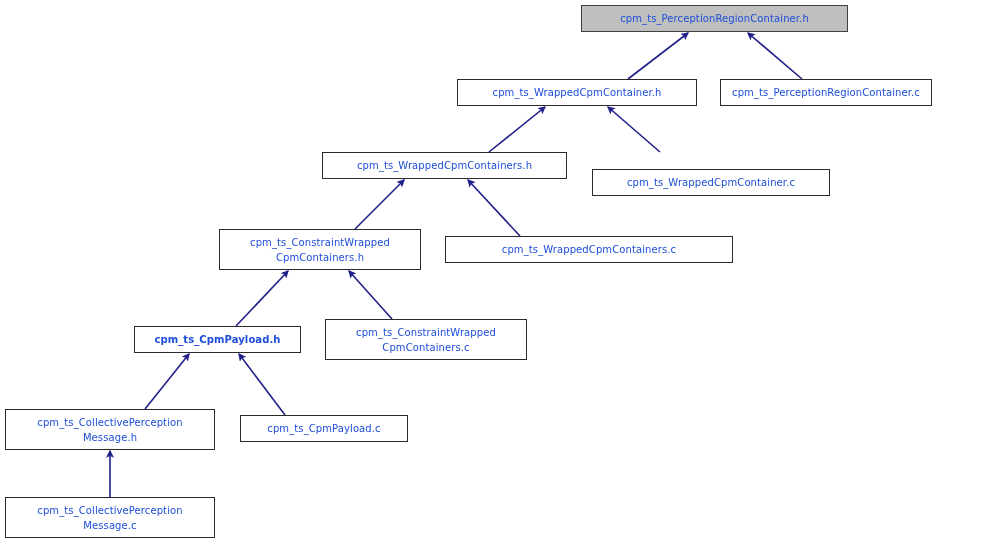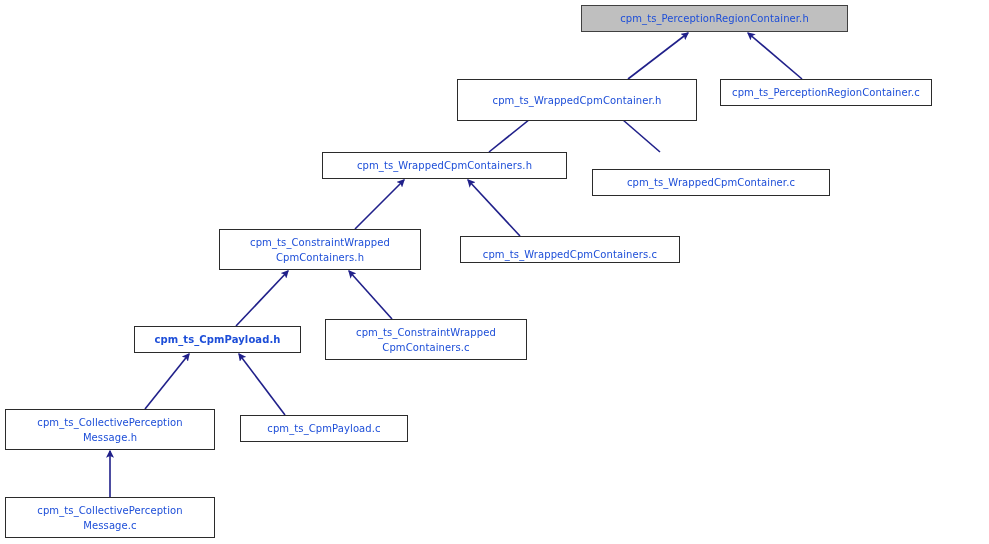--- a/index.html
+++ b/index.html
@@ -66,27 +66,27 @@
       <line x1="660" y1="152" x2="608" y2="107" stroke="#20208a" stroke-width="1.6" marker-end="url(#arrowhead)"></line>
       <line x1="355" y1="229" x2="404" y2="180" stroke="#20208a" stroke-width="1.6" marker-end="url(#arrowhead)"></line>
       <line x1="520" y1="236" x2="468" y2="180" stroke="#20208a" stroke-width="1.6" marker-end="url(#arrowhead)"></line>
       <line x1="236" y1="326" x2="288" y2="271" stroke="#20208a" stroke-width="1.6" marker-end="url(#arrowhead)"></line>
       <line x1="392" y1="319" x2="349" y2="271" stroke="#20208a" stroke-width="1.6" marker-end="url(#arrowhead)"></line>
       <line x1="145" y1="409" x2="189" y2="354" stroke="#20208a" stroke-width="1.6" marker-end="url(#arrowhead)"></line>
       <line x1="285" y1="415" x2="239" y2="354" stroke="#20208a" stroke-width="1.6" marker-end="url(#arrowhead)"></line>
       <line x1="110" y1="497" x2="110" y2="451" stroke="#20208a" stroke-width="1.6" marker-end="url(#arrowhead)"></line>
     </svg>
 <div class="graph-node highlight" style="left: 581px; top: 5px; width: 267px; height: 27px;"><span class="node-label">cpm_ts_PerceptionRegionContainer.h</span></div>
-    <div class="graph-node" style="left: 457px; top: 79px; width: 240px; height: 42px;"><span class="node-label">cpm_ts_WrappedCpmContainer.h</span></div>
+    <div class="graph-node" style="left: 457px; top: 79px; width: 240px; height: 27px;"><span class="node-label">cpm_ts_WrappedCpmContainer.h</span></div>
     <div class="graph-node" style="left: 720px; top: 79px; width: 212px; height: 27px;"><span class="node-label">cpm_ts_PerceptionRegionContainer.c</span></div>
     <div class="graph-node" style="left: 322px; top: 152px; width: 245px; height: 27px;"><span class="node-label">cpm_ts_WrappedCpmContainers.h</span></div>
     <div class="graph-node" style="left: 592px; top: 169px; width: 238px; height: 27px;"><span class="node-label">cpm_ts_WrappedCpmContainer.c</span></div>
     <div class="graph-node" style="left: 219px; top: 229px; width: 202px; height: 41px;"><span class="node-label">cpm_ts_ConstraintWrapped
 CpmContainers.h</span></div>
-    <div class="graph-node" style="left: 460px; top: 236px; width: 220px; height: 27px; align-items: flex-end;"><span class="node-label">cpm_ts_WrappedCpmContainers.c</span></div>
+    <div class="graph-node" style="left: 445px; top: 236px; width: 288px; height: 27px;"><span class="node-label">cpm_ts_WrappedCpmContainers.c</span></div>
     <div class="graph-node" style="left: 134px; top: 326px; width: 167px; height: 27px; font-weight: bold;"><span class="node-label">cpm_ts_CpmPayload.h</span></div>
     <div class="graph-node" style="left: 325px; top: 319px; width: 202px; height: 41px;"><span class="node-label">cpm_ts_ConstraintWrapped
 CpmContainers.c</span></div>
     <div class="graph-node" style="left: 5px; top: 409px; width: 210px; height: 41px;"><span class="node-label">cpm_ts_CollectivePerception
 Message.h</span></div>
     <div class="graph-node" style="left: 240px; top: 415px; width: 168px; height: 27px;"><span class="node-label">cpm_ts_CpmPayload.c</span></div>
     <div class="graph-node" style="left: 5px; top: 497px; width: 210px; height: 41px;"><span class="node-label">cpm_ts_CollectivePerception
 Message.c</span></div>
   </div>
 

